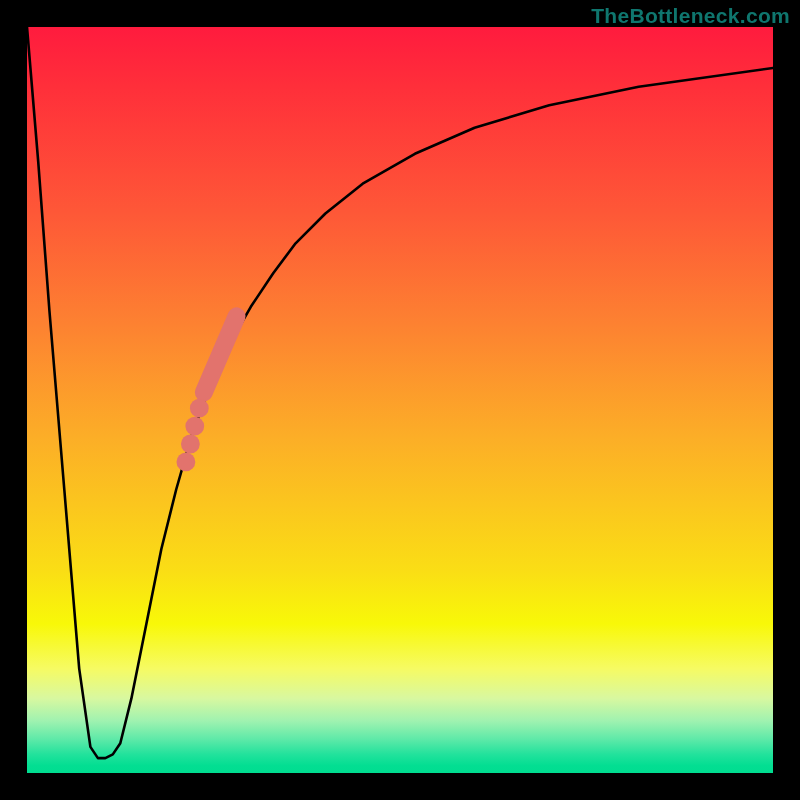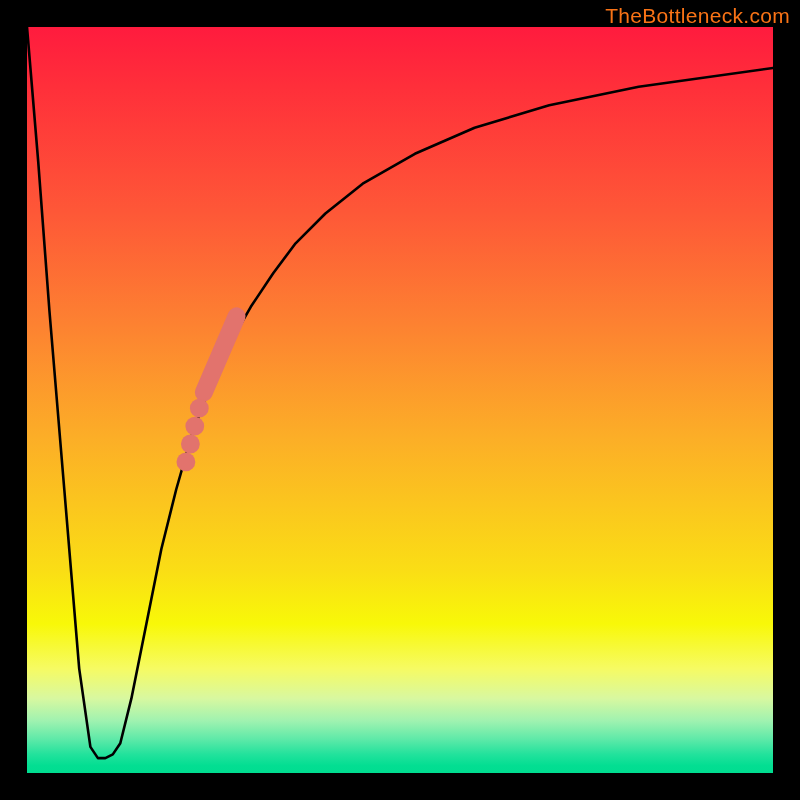--- a/index.html
+++ b/index.html
@@ -47,23 +47,23 @@
     position: absolute;
     left: 0; top: 0;
     width: 746px;
     height: 746px;
     overflow: visible;
   }
   .watermark {
     position: absolute;
     top: 4px;
     right: 10px;
-    color: #f97316;
+    color: #0f766e;
     font-size: 21px;
-    font-weight: 400;
+    font-weight: 700;
     letter-spacing: 0.3px;
     user-select: none;
   }
 </style>
 </head>
 <body>
 
 <div class="outer">
   <div class="plot">
 

